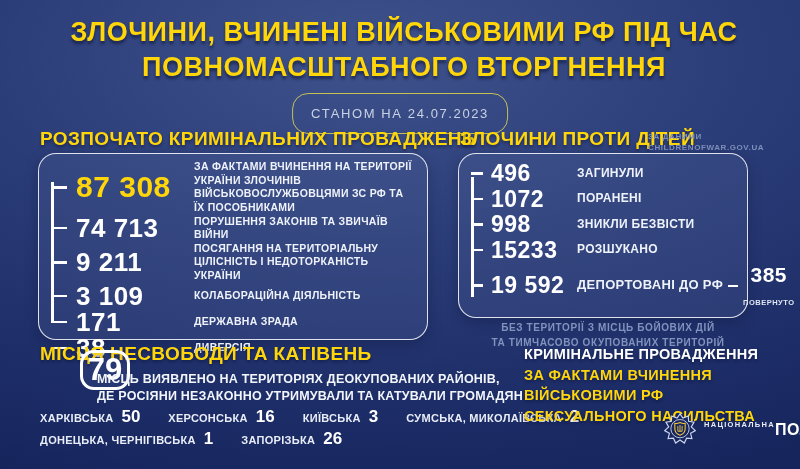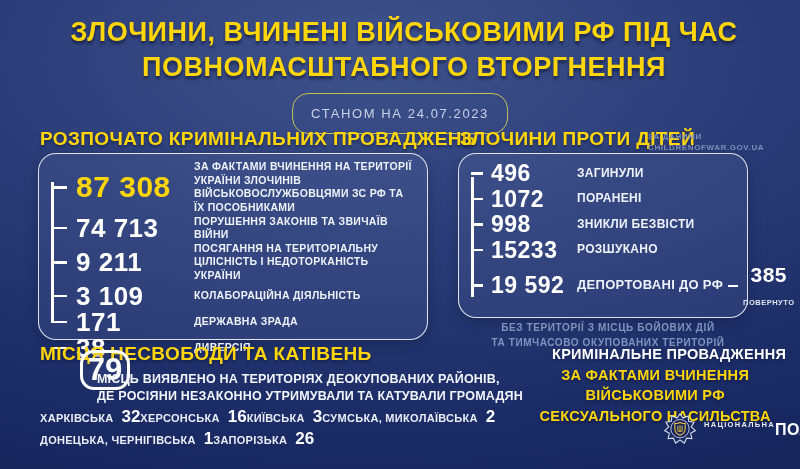--- a/index.html
+++ b/index.html
@@ -67,33 +67,33 @@
     position:absolute;border:3px solid #fff;border-radius:14px;
     display:flex;align-items:center;justify-content:center;
     color:#fff;font-weight:bold;background:rgba(130,150,200,.10);
   }
   .badge-79{left:40px;top:350px;width:44px;height:34px;font-size:31px;margin-left:40px;}
   .badge-71{left:458px;top:349px;width:50px;height:43px;font-size:28px;border-width:3.5px;border-radius:15px;}
   .detention-desc{
     position:absolute;left:97px;top:371px;color:#f2f5fa;font-weight:bold;
     font-size:12.5px;line-height:1.38;letter-spacing:.2px;white-space:nowrap;
   }
-  .regions{position:absolute;left:40px;display:flex;align-items:baseline;}
+  .regions{position:absolute;left:40px;display:flex;gap:28px;align-items:baseline;}
   .regions-1{top:407px;}
   .regions-2{top:429px;}
   .region{display:flex;align-items:baseline;gap:8px;}
   .rname{font-size:11px;font-weight:bold;color:#e8edf7;letter-spacing:.3px;white-space:nowrap;}
   .rval{font-size:17px;font-weight:bold;color:#fff;}
   
   .sv-text{
     position:absolute;left:524px;top:344px;font-weight:bold;font-size:14.5px;
     line-height:1.42;letter-spacing:.3px;text-shadow:0 2px 3px rgba(8,12,40,.4);
   }
-  .sv-text .w{color:#fff;margin-left:28px;}
-  .sv-text .y{color:#ffd60a;text-align:center;}
+  .sv-text .w{color:#fff;}
+  .sv-text .y{color:#ffd60a;}
   .logo{position:absolute;left:664px;top:413px;display:flex;align-items:center;gap:8px;}
   .logo-txt{display:flex;flex-direction:row;}
   .logo-top{font-size:7.5px;font-weight:bold;color:#e8edf7;letter-spacing:1.3px;}
   .logo-bottom{font-size:16px;font-weight:bold;color:#fff;letter-spacing:.6px;margin-top:1px;}
 </style>
 </head>
 <body>
 
 <div class="stage">
 
@@ -194,21 +194,21 @@
   <div class="badge badge-79">79</div>
 
   <div class="detention-desc">
     <div>МІСЦЬ ВИЯВЛЕНО НА ТЕРИТОРІЯХ ДЕОКУПОВАНИХ РАЙОНІВ,</div>
     <div>ДЕ РОСІЯНИ НЕЗАКОННО УТРИМУВАЛИ ТА КАТУВАЛИ ГРОМАДЯН</div>
   </div>
 
   <div class="regions regions-1">
     <span class="region">
       <span class="rname">ХАРКІВСЬКА</span>
-      <span class="rval">32</span>
+      <span class="rval">50</span>
     </span>
     <span class="region">
       <span class="rname">ХЕРСОНСЬКА</span>
       <span class="rval">16</span>
     </span>
     <span class="region">
       <span class="rname">КИЇВСЬКА</span>
       <span class="rval">3</span>
     </span>
     <span class="region">

